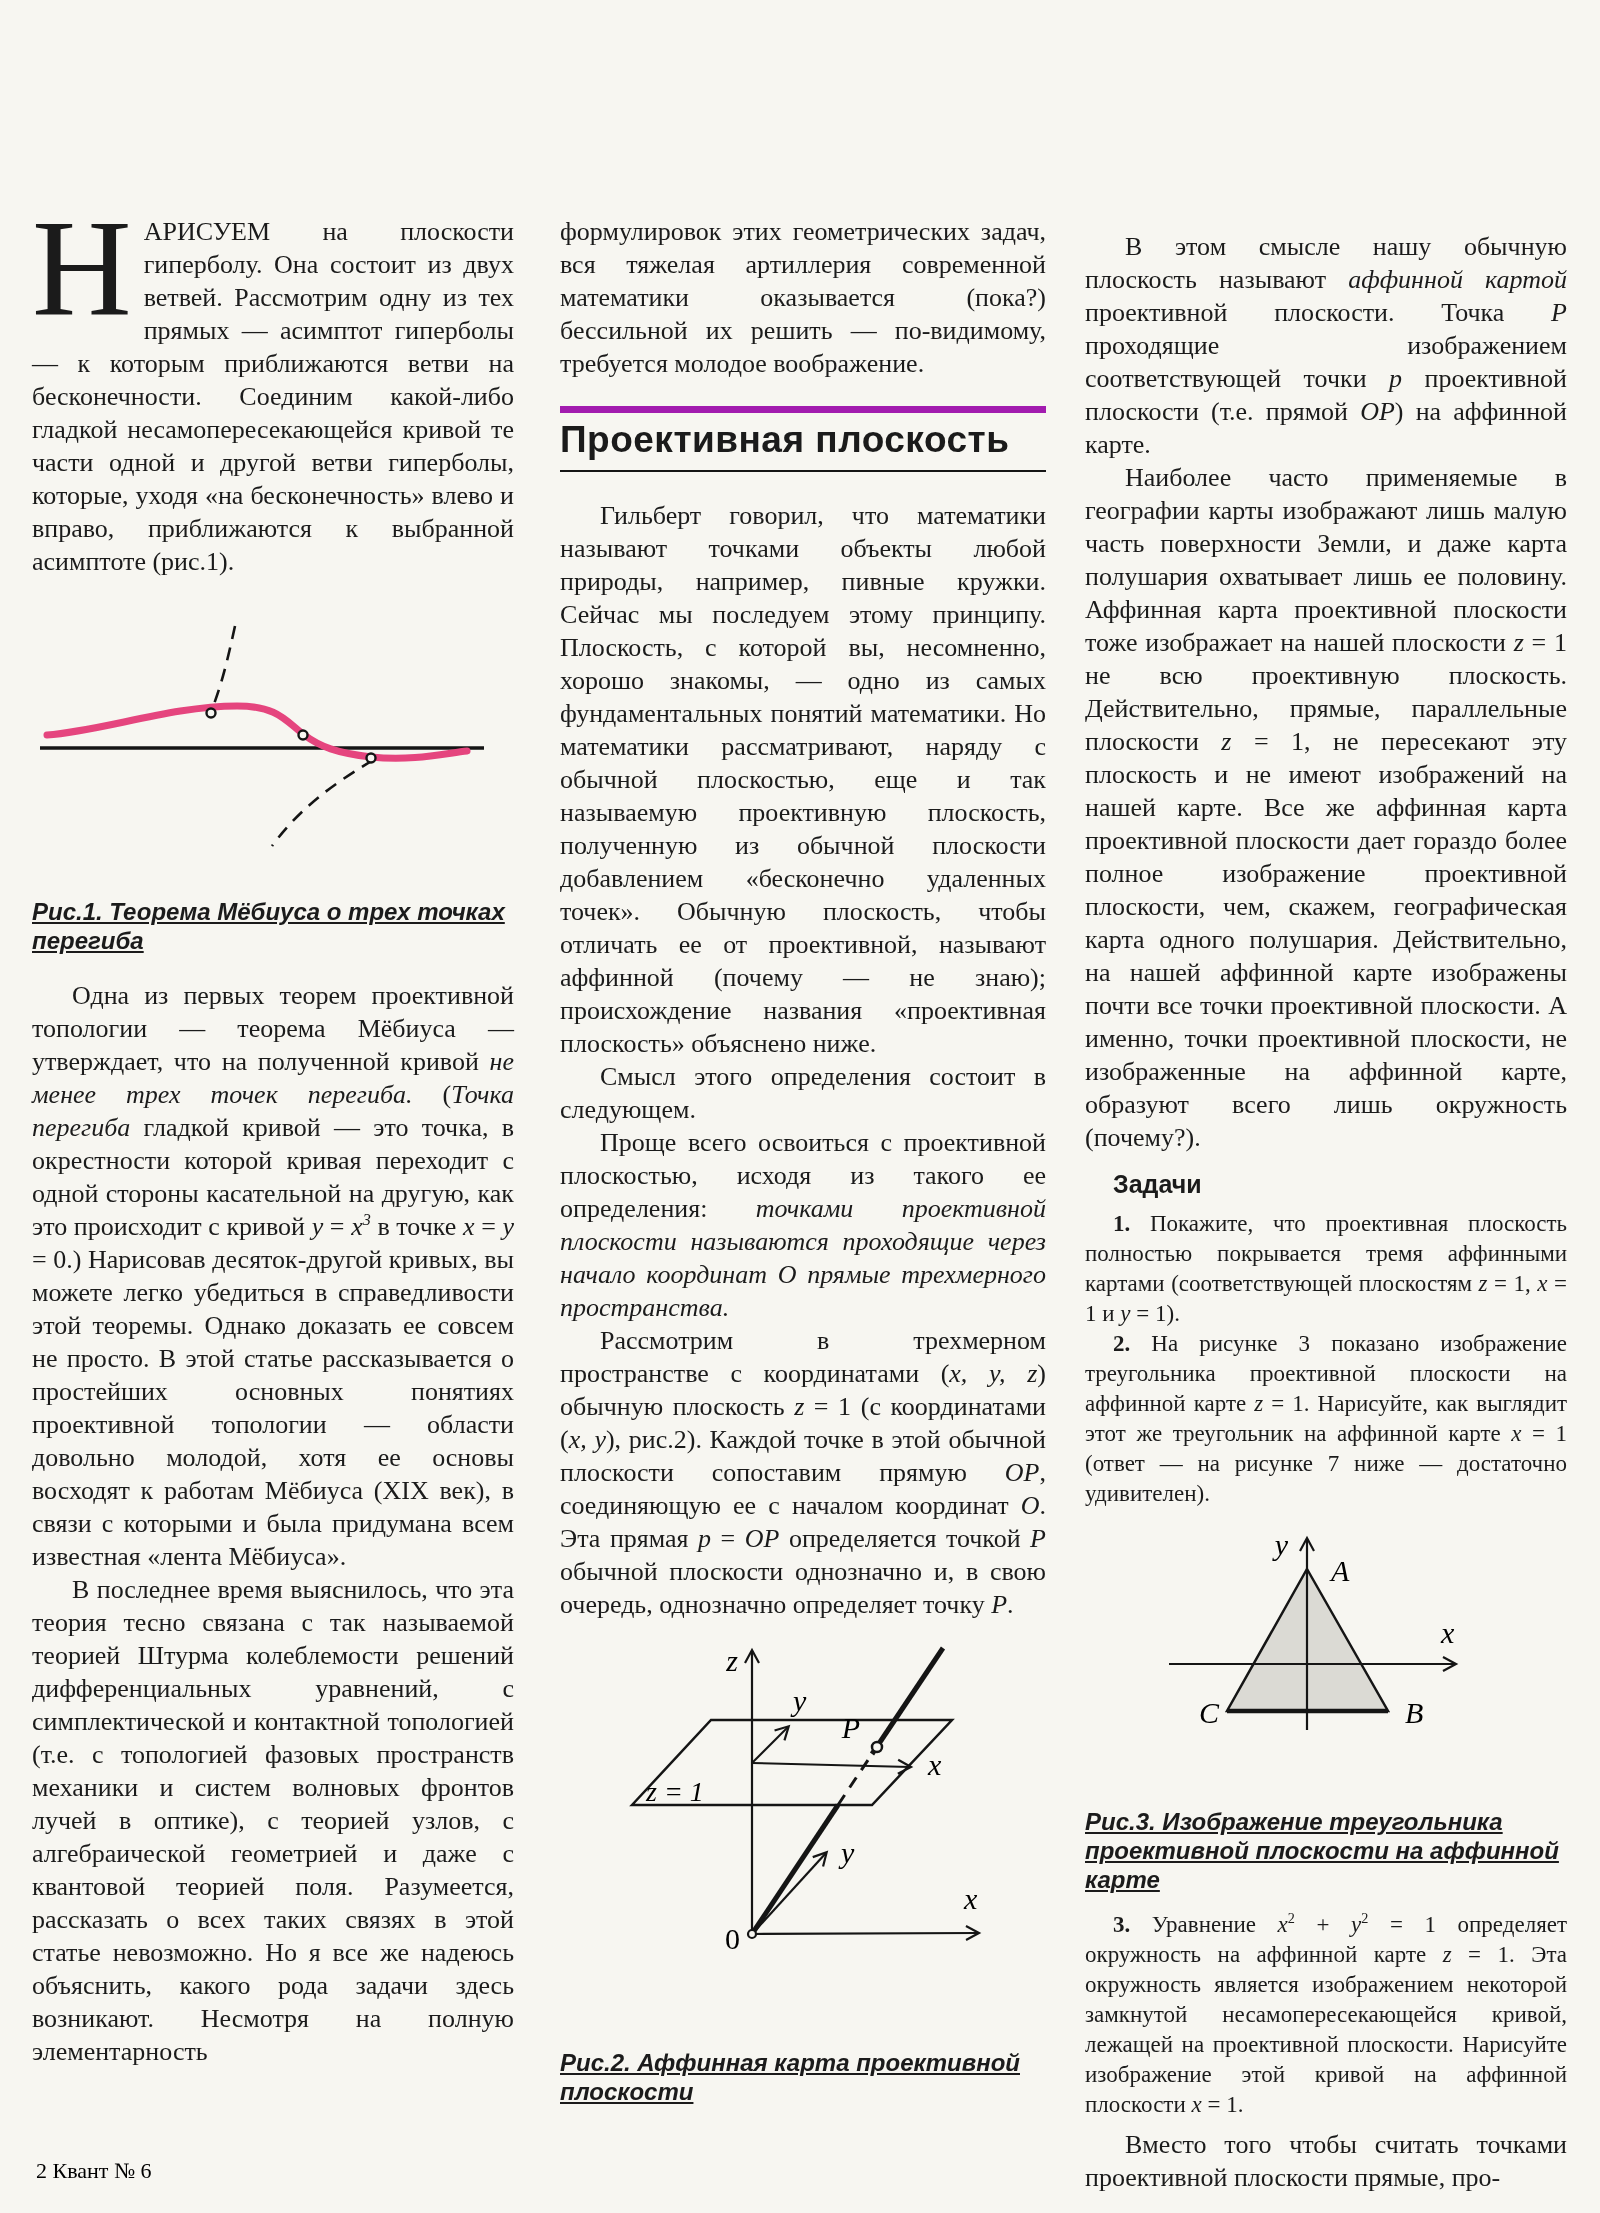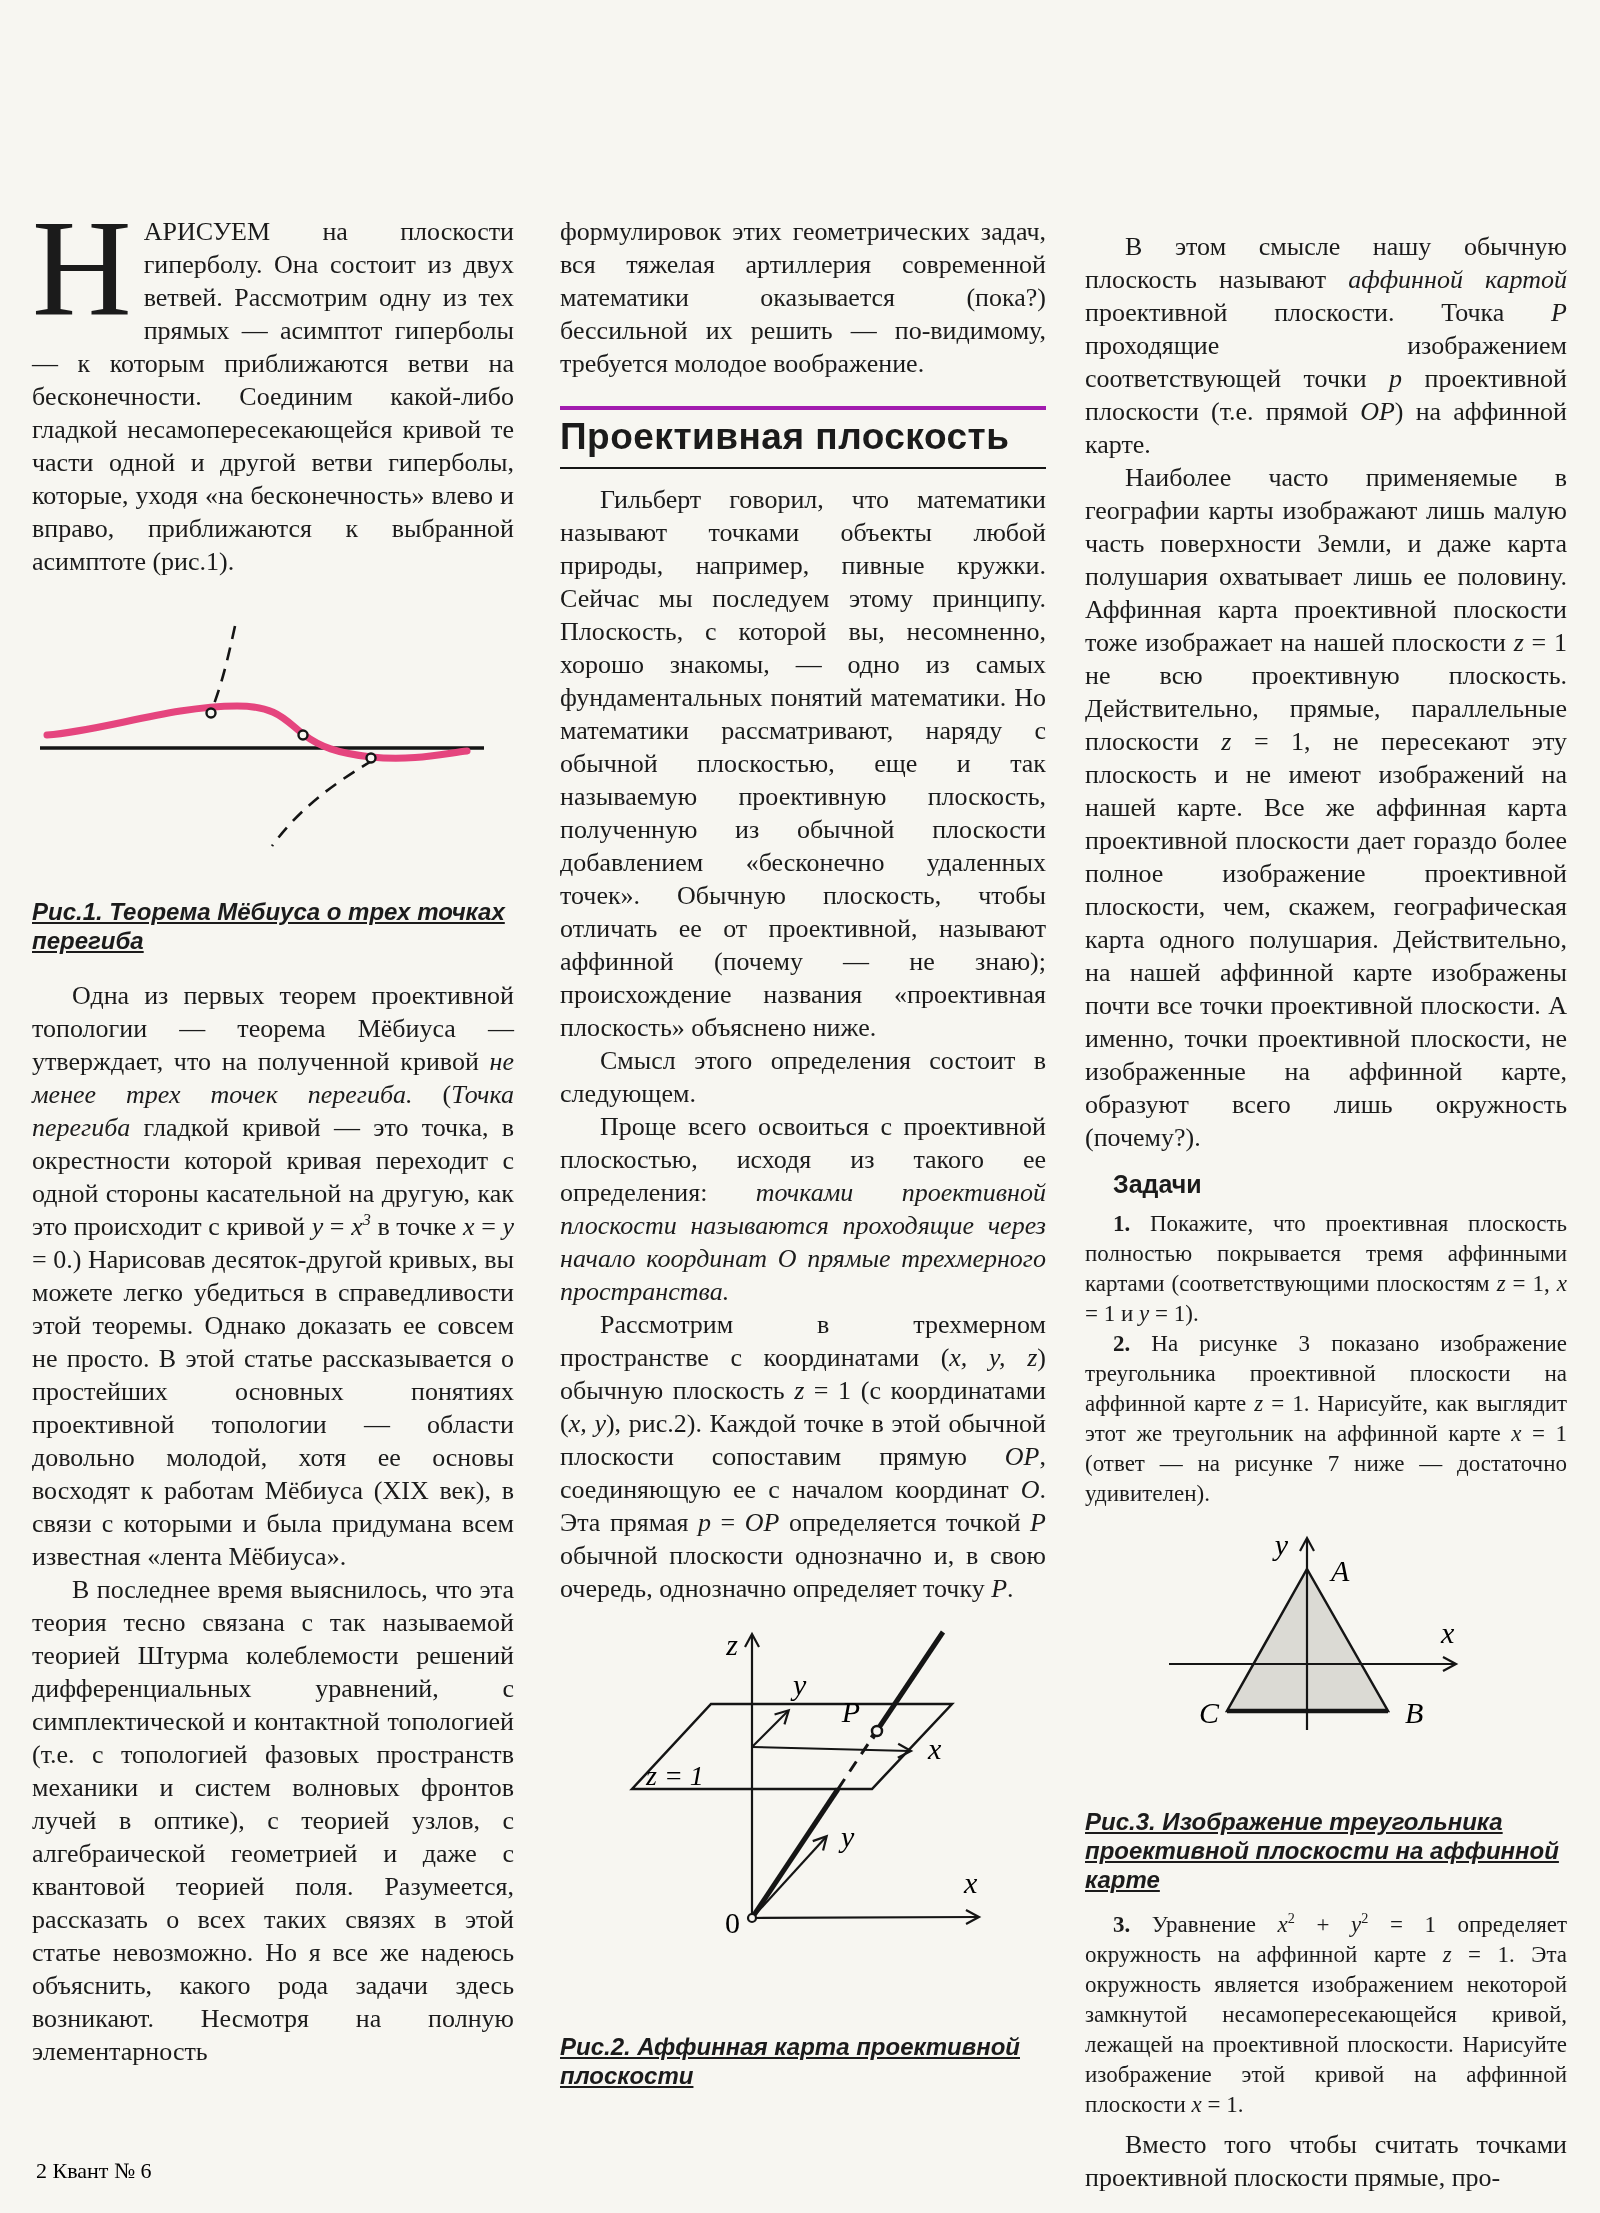--- a/index.html
+++ b/index.html
@@ -17,21 +17,21 @@
   .col1{left:32px;width:482px;}
   .col2{left:560px;width:486px;}
   .col3{left:1085px;width:482px;padding-top:15px;}
   p.body{margin:0;}
   p.indent{text-indent:40px;}
   .it{font-style:italic;}
   .bd{font-weight:bold;}
   sup{font-size:0.62em;line-height:0;}
   .dropcap{float:left;font-size:138px;line-height:99px;padding:3px 12px 0 0;}
   
-  .sect{margin-top:26px;margin-bottom:14px;border-top:4px solid #a21caf;border-bottom:2px solid #151515;
+  .sect{margin-top:26px;margin-bottom:27px;border-top:7px solid #a21caf;border-bottom:2px solid #151515;
         padding:7px 0 9px 0;}
   .sect h2{margin:0;font-family:"Liberation Sans",sans-serif;font-weight:bold;font-size:37px;
            line-height:1.1;text-align:left;letter-spacing:0.5px;}
   
   figure{margin:10px 0 24px 0;padding:0;}
   .caption{font-family:"Liberation Sans",sans-serif;font-style:italic;font-weight:bold;
            font-size:24px;line-height:29px;text-align:left;margin-top:14px;text-decoration:underline;}
   
   .tasks-h{margin:14px 0 8px 0;font-family:"Liberation Sans",sans-serif;font-weight:bold;
            font-size:25px;text-indent:28px;text-align:left;}
@@ -115,21 +115,21 @@
       </svg>
       <figcaption class="caption">Рис.2. Аффинная карта проективной плоскости</figcaption>
     </figure>
   </section>
 
   <section class="col col3">
     <p class="body indent"><span>В этом смысле нашу обычную плоскость называют </span><span class="it">аффинной картой</span><span> проективной плоскости. Точка </span><span class="it">P</span><span> проходящие изображением соответствующей точки </span><span class="it">p</span><span> проективной плоскости (т.е. прямой </span><span class="it">OP</span><span>) на аффинной карте.</span></p>
     <p class="body indent"><span>Наиболее часто применяемые в географии карты изображают лишь малую часть поверхности Земли, и даже карта полушария охватывает лишь ее половину. Аффинная карта проективной плоскости тоже изображает на нашей плоскости </span><span class="it">z</span><span> = 1 не всю проективную плоскость. Действительно, прямые, параллельные плоскости </span><span class="it">z</span><span> = 1, не пересекают эту плоскость и не имеют изображений на нашей карте. Все же аффинная карта проективной плоскости дает гораздо более полное изображение проективной плоскости, чем, скажем, географическая карта одного полушария. Действительно, на нашей аффинной карте изображены почти все точки проективной плоскости. А именно, точки проективной плоскости, не изображенные на аффинной карте, образуют всего лишь окружность (почему?).</span></p>
 
     <div class="tasks-h">Задачи</div>
-    <p class="task"><span class="bd">1.</span><span> Покажите, что проективная плоскость полностью покрывается тремя аффинными картами (соответствующими плоскостям </span><span class="it">z</span><span> = 1, </span><span class="it">x</span><span> = 1 и </span><span class="it">y</span><span> = 1).</span></p>
+    <p class="task"><span class="bd">1.</span><span> Покажите, что проективная плоскость полностью покрывается тремя аффинными картами (соответствующей плоскостям </span><span class="it">z</span><span> = 1, </span><span class="it">x</span><span> = 1 и </span><span class="it">y</span><span> = 1).</span></p>
     <p class="task"><span class="bd">2.</span><span> На рисунке 3 показано изображение треугольника проективной плоскости на аффинной карте </span><span class="it">z</span><span> = 1. Нарисуйте, как выглядит этот же треугольник на аффинной карте </span><span class="it">x</span><span> = 1 (ответ — на рисунке 7 ниже — достаточно удивителен).</span></p>
 
     <figure style="margin-top:14px;margin-bottom:16px;">
       <svg width="482" height="270" viewBox="0 0 482 270">
         <defs>
           <marker id="arr3" viewBox="0 0 20 20" markerWidth="20" markerHeight="20" refX="16" refY="10" orient="auto" markerUnits="userSpaceOnUse">
             <path d="M4,3 L17,10 L4,17" fill="none" stroke="#151515" stroke-width="2.2"></path>
           </marker>
         </defs>
         <polygon points="222,46 303,188 142,188" fill="#dbdad4" stroke="#151515" stroke-width="2.5"></polygon>

